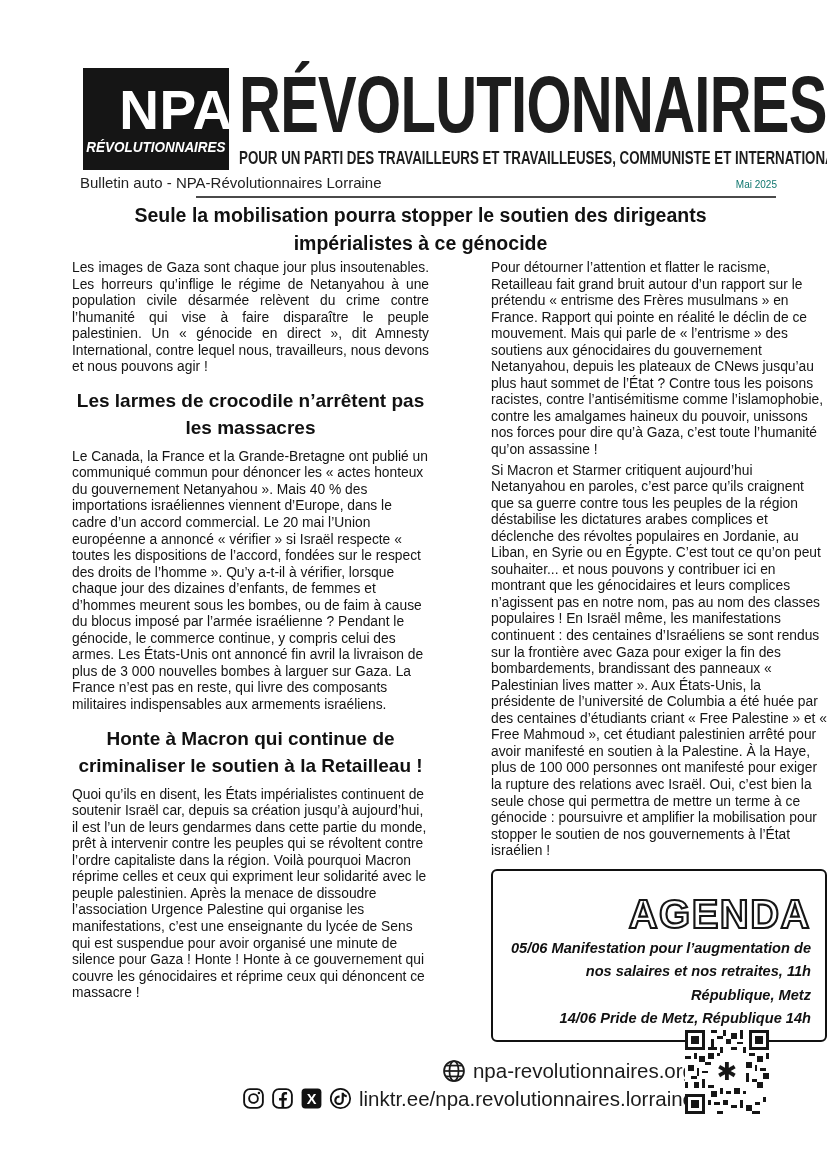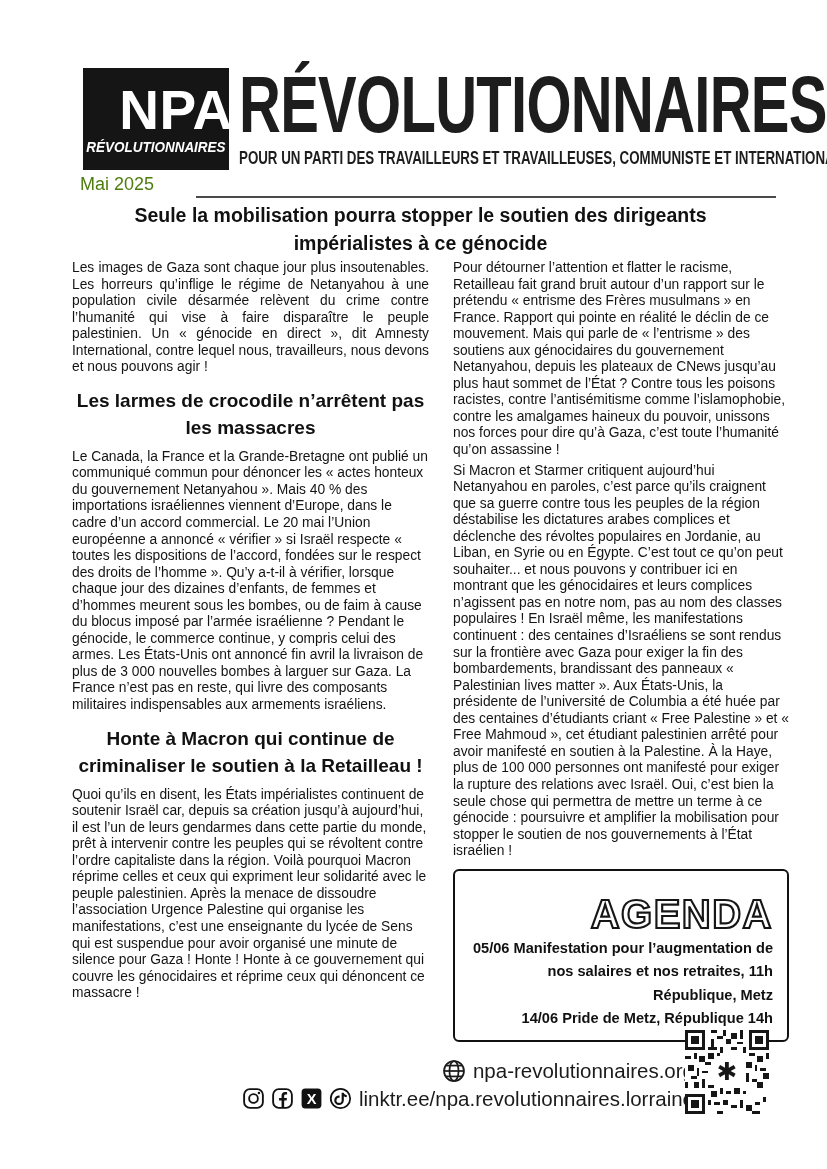--- a/index.html
+++ b/index.html
@@ -34,55 +34,55 @@
   .mast-subtitle span {
     display: inline-block; white-space: nowrap; font-weight: 700; font-size: 18px;
     color: #1d1d1d; transform: scaleX(0.74); transform-origin: 0 50%;
   }
   
   .bulletin-row {
     position: absolute; left: 80px; right: 50px; top: 174px;
     display: flex; justify-content: space-between; align-items: baseline;
   }
   .bulletin-left { font-size: 15px; color: #222; }
-  .bulletin-date { font-size: 18px; color: #4d7c0f; }
+  .bulletin-date { font-size: 10px; color: #0f766e; }
   .rule { position: absolute; left: 196px; right: 51px; top: 196px; height: 2px; background: #4a4a4a; }
   
   .headline {
     position: absolute; left: 64px; right: 50px; top: 201px;
     text-align: center; font-size: 19.5px; font-weight: 700; line-height: 28px; color: #111;
   }
   .headline span { display: inline-block; max-width: 650px; }
   
   .cols {
     position: absolute; left: 72px; top: 260px; width: 706px;
     display: flex; gap: 24px;
   }
   .col { font-size: 13.8px; line-height: 16.55px; color: #141414; }
   .col-left { width: 357px; flex: none; }
-  .col-right { width: 336px; flex: none; }
+  .col-right { width: 336px; flex: none; margin-left: 38px; }
   .col p { margin: 0 0 4px 0; }
   .col p.justify { text-align: justify; }
   .col h2 {
     font-size: 19px; font-weight: 700; line-height: 27.5px; color: #111;
     margin: 11px 0 7px 0;
     text-align: center;
   }
   
   .agenda {
     margin-top: 9px;
     border: 2.5px solid #111; border-radius: 6px;
     padding: 20px 14px 9px 14px;
     text-align: right;
   }
   .agenda-title {
     font-size: 40px; font-weight: 800; letter-spacing: 1.5px; line-height: 46px;
     color: #ffffff; -webkit-text-stroke: 2.2px #161616; text-stroke: 2.2px #161616;
   }
-  .agenda-event { font-size: 14.6px; font-weight: 700; line-height: 23.5px; color: #111; }
+  .agenda-event { font-size: 14.6px; font-weight: 700; line-height: 23.5px; color: #111; font-style: italic; }
   
   .footer-lines {
     position: absolute; top: 1058px; left: 0; right: 133px;
     display: flex; flex-direction: column; align-items: flex-end; gap: 2px;
   }
   .f-line { display: flex; align-items: center; gap: 6px; font-size: 20.5px; color: #1b1b1b; }
   .f-line .icons { display: flex; align-items: center; gap: 4px; }
   .f-line svg { display: block; }
   .qr {
     position: absolute; right: 55px; top: 1030px; width: 90px; height: 84px;
@@ -98,20 +98,21 @@
       <div class="logo-npa">NPA</div>
       <div class="logo-rev">RÉVOLUTIONNAIRES</div>
     </div>
     <div class="mast-right">
       <div class="mast-title"><span>RÉVOLUTIONNAIRES</span></div>
       <div class="mast-subtitle"><span>POUR UN PARTI DES TRAVAILLEURS ET TRAVAILLEUSES, COMMUNISTE ET INTERNATIONALISTE</span></div>
     </div>
   </header>
 
   <div class="bulletin-row">
+    <span class="bulletin-left">Bulletin auto - NPA-Révolutionnaires Lorraine</span>
     <span class="bulletin-date">Mai 2025</span>
   </div>
   <div class="rule"></div>
 
   <h1 class="headline"><span>Seule la mobilisation pourra stopper le soutien des dirigeants impérialistes à ce génocide</span></h1>
 
   <div class="cols">
     <div class="col col-left">
       <p class="justify">Les images de Gaza sont chaque jour plus insoutenables. Les horreurs qu’inflige le régime de Netanyahou à une population civile désarmée relèvent du crime contre l’humanité qui vise à faire disparaître le peuple palestinien. Un « génocide en direct », dit Amnesty International, contre lequel nous, travailleurs, nous devons et nous pouvons agir !</p>
       <h2>Les larmes de crocodile n’arrêtent pas les massacres</h2>

